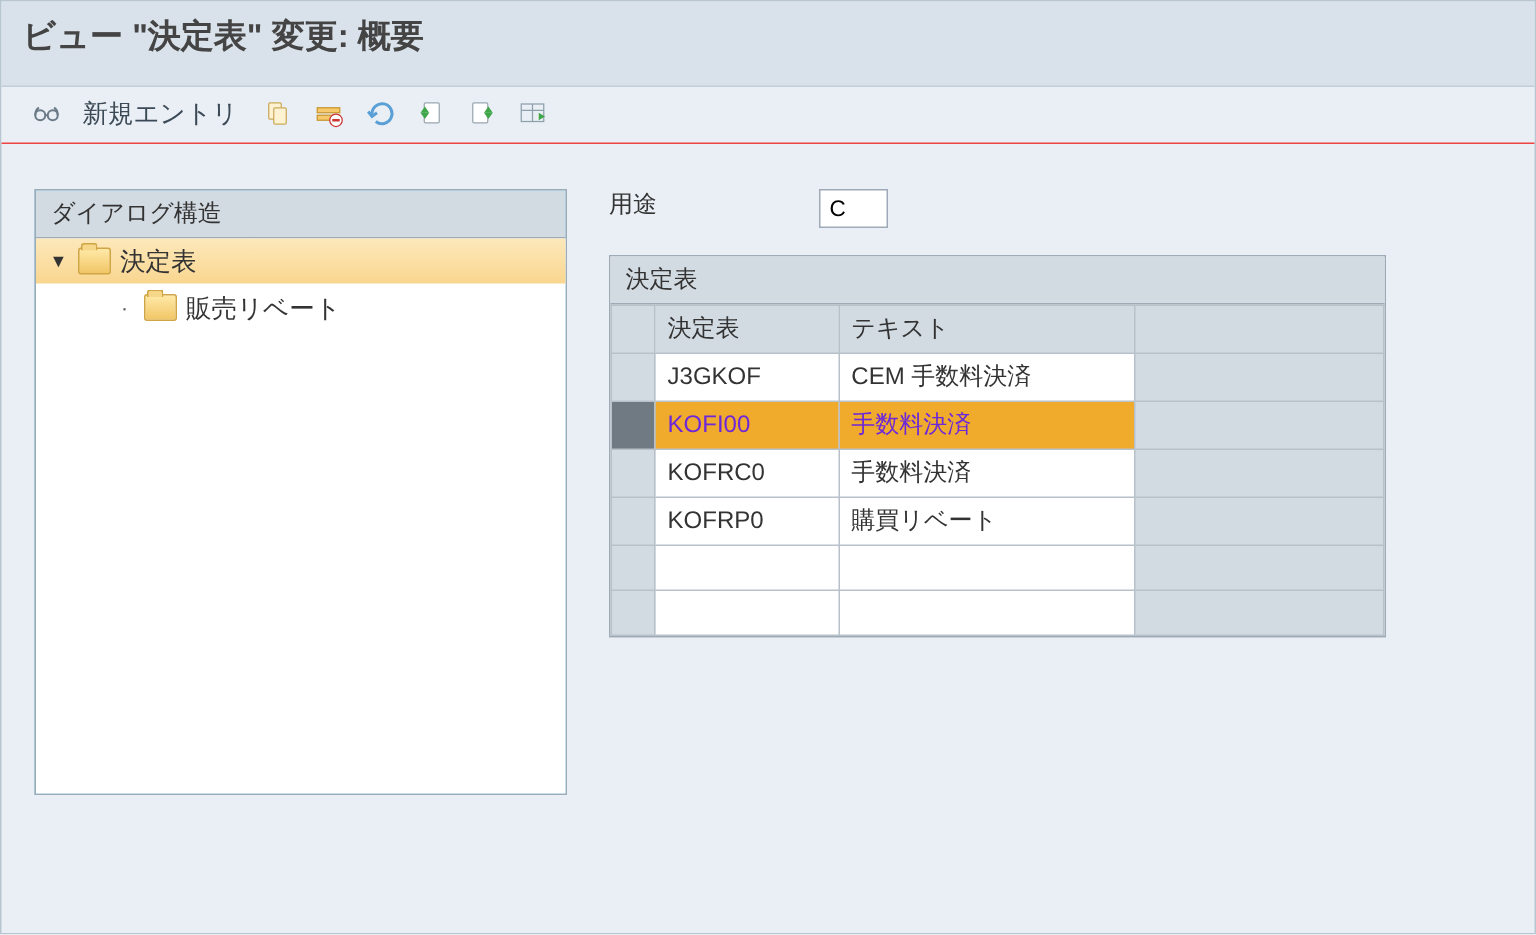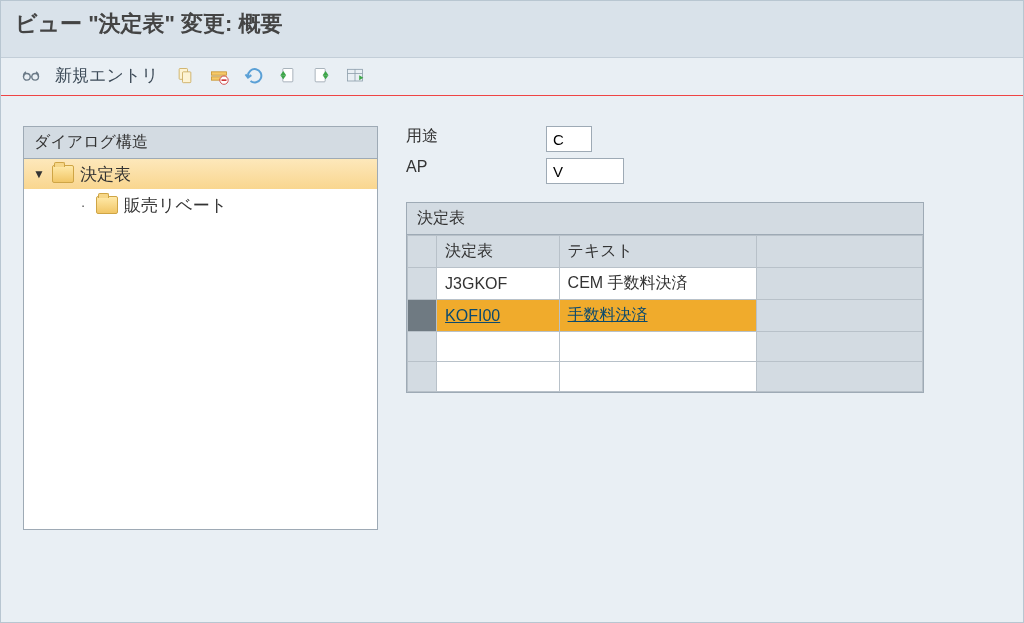--- a/index.html
+++ b/index.html
@@ -169,21 +169,21 @@
   }
   table.grid th {
     background: #d3dbe2;
     font-weight: normal;
   }
   .rowmark {
     width: 28px;
     background: #d3dbe2;
   }
   .rowmark.sel { background: #6f7a82; }
-  tr.sel td { background: #f0ab2c; color: #0c4a6e; text-decoration: underline; }
+  tr.sel td { background: #f0ab2c; color: #6d28d9; }
   tr.sel td:first-child { background: #6f7a82; }
   .col-code { width: 118px; }
   .col-text { width: 190px; }
   .spacer-col { background: #d3dbe2 !important; width:160px; }
 </style>
 </head>
 <body>
 
 <div class="window">
 
@@ -264,24 +264,20 @@
         </div>
       </div>
     </div>
 
     <div class="right-area">
 
       <div class="form-row">
         <span class="form-label">用途</span>
         <input class="inp" value="C" style="">
       </div>
-      <div class="form-row">
-        <span class="form-label">AP</span>
-        <input class="inp long" value="V" style="">
-      </div>
 
       <div class="grid-panel">
         <div class="grid-title">決定表</div>
         <table class="grid">
           <thead>
             <tr>
               <th class="rowmark"></th>
               <th class="col-code">決定表</th>
               <th class="col-text">テキスト</th>
               <th class="spacer-col"></th>
@@ -295,20 +291,32 @@
                 <td class="spacer-col"></td>
               </tr>
               <tr class="sel">
                 <td class="rowmark sel"></td>
                 <td class="col-code">KOFI00</td>
                 <td class="col-text">手数料決済</td>
                 <td class="spacer-col"></td>
               </tr>
               <tr>
                 <td class="rowmark"></td>
+                <td class="col-code">KOFRC0</td>
+                <td class="col-text">手数料決済</td>
+                <td class="spacer-col"></td>
+              </tr>
+              <tr>
+                <td class="rowmark"></td>
+                <td class="col-code">KOFRP0</td>
+                <td class="col-text">購買リベート</td>
+                <td class="spacer-col"></td>
+              </tr>
+              <tr>
+                <td class="rowmark"></td>
                 <td class="col-code"></td>
                 <td class="col-text"></td>
                 <td class="spacer-col"></td>
               </tr>
               <tr>
                 <td class="rowmark"></td>
                 <td class="col-code"></td>
                 <td class="col-text"></td>
                 <td class="spacer-col"></td>
               </tr>

